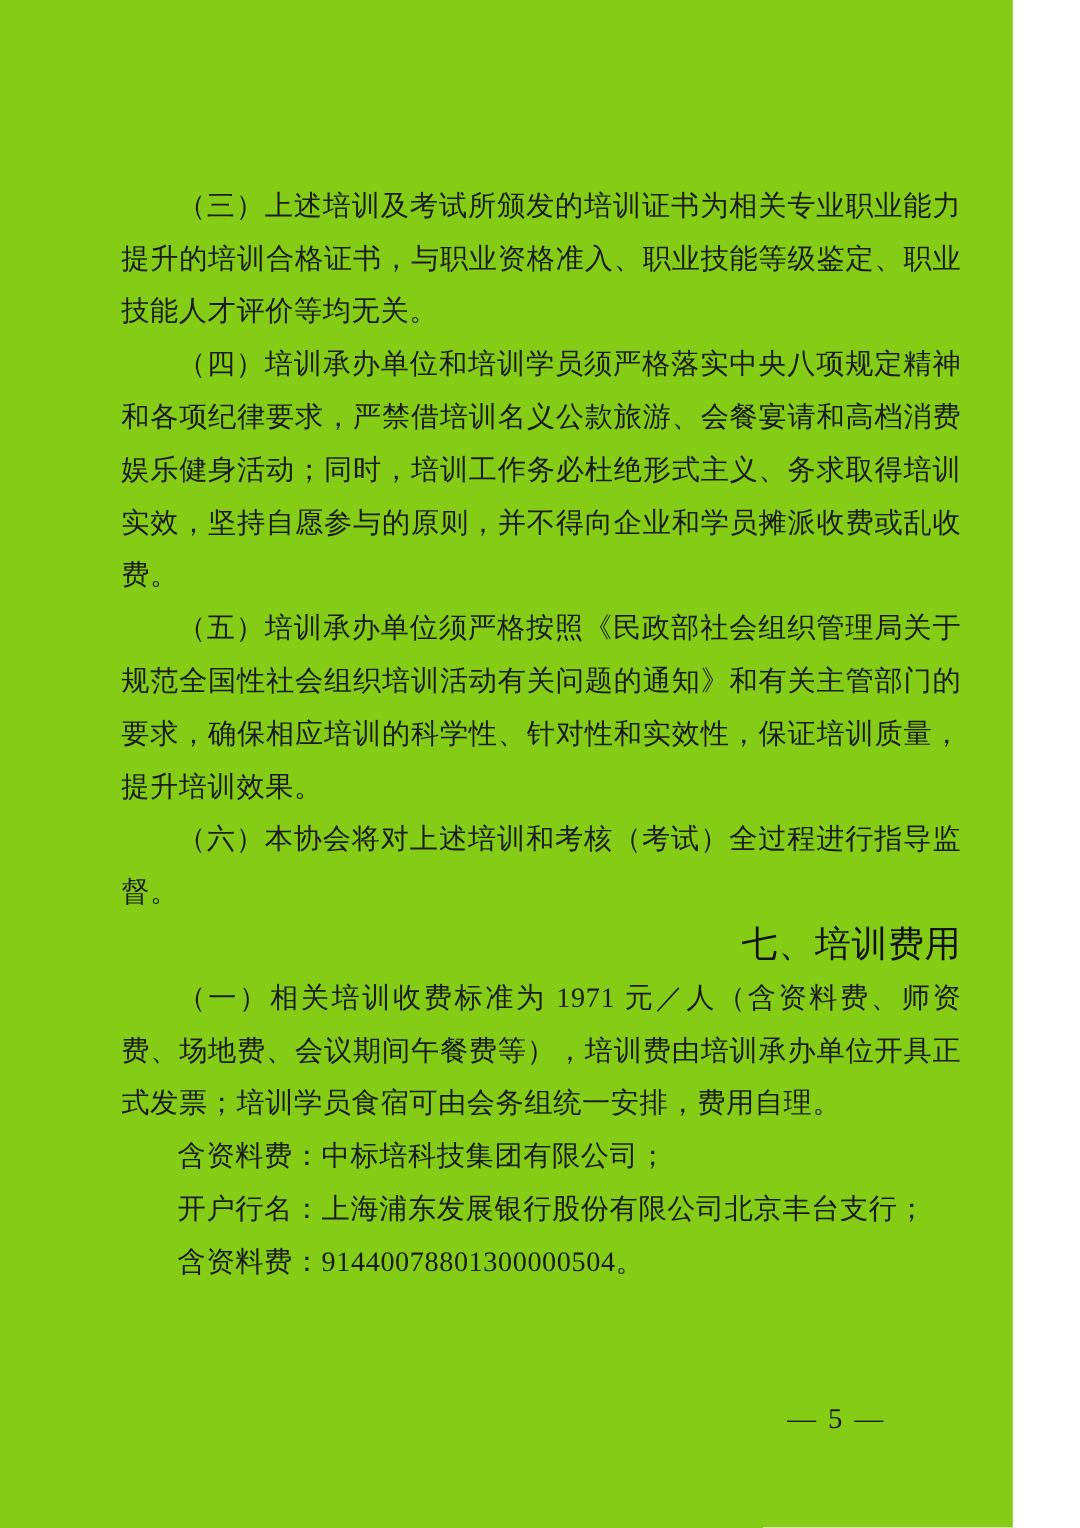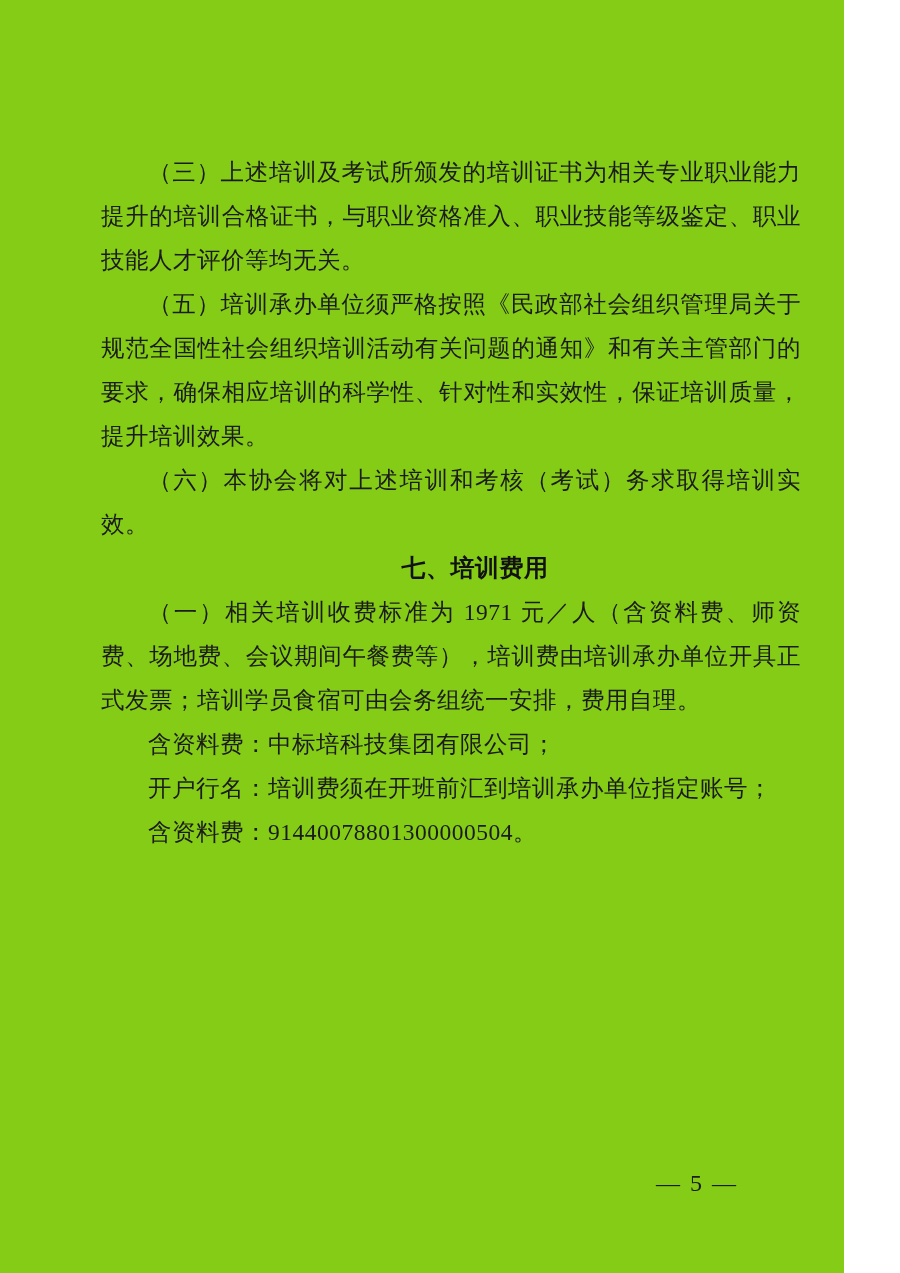--- a/index.html
+++ b/index.html
@@ -28,49 +28,50 @@
     line-height: 44px;
     text-align: justify;
     text-indent: 2em;
     letter-spacing: 0.5px;
     color: #1b1b1b;
     font-family: "Liberation Serif", "DejaVu Serif", serif;
     font-weight: normal;
   }
   .section-heading {
     margin: 0;
-    font-size: 24px;
+    font-size: 30px;
     line-height: 44px;
     text-indent: 2em;
     letter-spacing: 0.5px;
     color: #111111;
     font-family: "Liberation Sans", "DejaVu Sans", sans-serif;
-    font-weight: bold;
-    text-align: center;
+    font-weight: normal;
+    text-align: right;
   }
   .page-footer {
     position: absolute;
     top: 1168px;
     right: 106px;
     font-size: 24px;
     line-height: 30px;
     color: #1b1b1b;
     font-family: "Liberation Serif", "DejaVu Serif", serif;
     letter-spacing: 2px;
   }
 </style>
 </head>
 <body>
 
 <div class="page">
   <div class="content">
     <p class="body-para">（三）上述培训及考试所颁发的培训证书为相关专业职业能力提升的培训合格证书，与职业资格准入、职业技能等级鉴定、职业技能人才评价等均无关。</p>
+    <p class="body-para">（四）培训承办单位和培训学员须严格落实中央八项规定精神和各项纪律要求，严禁借培训名义公款旅游、会餐宴请和高档消费娱乐健身活动；同时，培训工作务必杜绝形式主义、务求取得培训实效，坚持自愿参与的原则，并不得向企业和学员摊派收费或乱收费。</p>
     <p class="body-para">（五）培训承办单位须严格按照《民政部社会组织管理局关于规范全国性社会组织培训活动有关问题的通知》和有关主管部门的要求，确保相应培训的科学性、针对性和实效性，保证培训质量，提升培训效果。</p>
-    <p class="body-para">（六）本协会将对上述培训和考核（考试）务求取得培训实效。</p>
+    <p class="body-para">（六）本协会将对上述培训和考核（考试）全过程进行指导监督。</p>
     <h2 class="section-heading">七、培训费用</h2>
     <p class="body-para">（一）相关培训收费标准为 1971 元／人（含资料费、师资费、场地费、会议期间午餐费等），培训费由培训承办单位开具正式发票；培训学员食宿可由会务组统一安排，费用自理。</p>
     <p class="body-para">含资料费：中标培科技集团有限公司；</p>
-    <p class="body-para">开户行名：培训费须在开班前汇到培训承办单位指定账号；</p>
+    <p class="body-para">开户行名：上海浦东发展银行股份有限公司北京丰台支行；</p>
     <p class="body-para">含资料费：91440078801300000504。</p>
   </div>
 
   <div class="page-footer">— 5 —</div>
 </div>
 
 </body></html>

